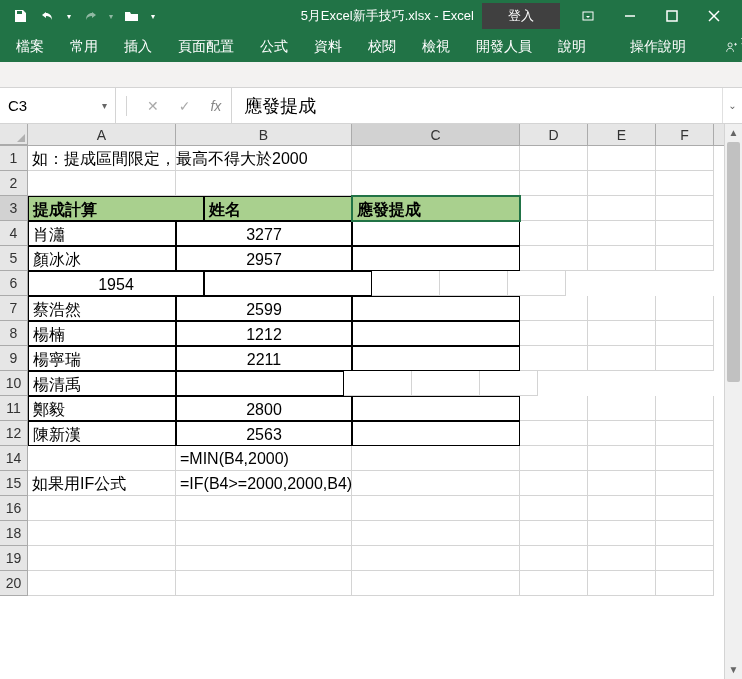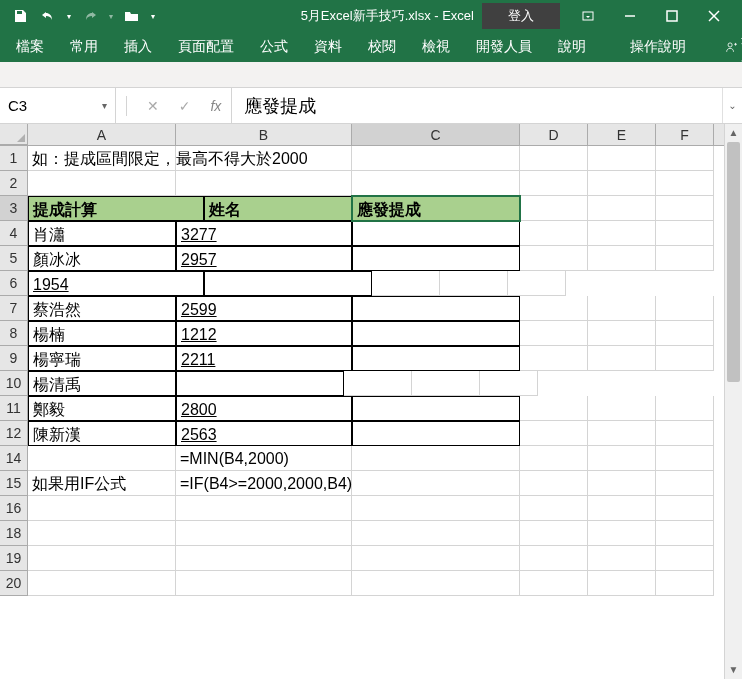--- a/index.html
+++ b/index.html
@@ -41,21 +41,21 @@
 .col-h { border-right: 1px solid #ababab; text-align: center; font-size: 14px; color: #333; line-height: 22px; background: #e6e6e6; }
 .col-h.sel { background: #d2d2d2; }
 .col-A { width: 148px; } .col-B { width: 176px; } .col-C { width: 168px; }
 .col-D { width: 68px; } .col-E { width: 68px; } .col-F { width: 58px; }
 
 .rows { }
 .row { display: flex; height: 25px; }
 .row-h { width: 28px; background: #e6e6e6; border-right: 1px solid #ababab; border-bottom: 1px solid #ababab; text-align: center; font-size: 14px; color: #333; line-height: 25px; }
 .row-h.sel { background: #d2d2d2; }
 .cell { border-right: 1px solid #d4d4d4; border-bottom: 1px solid #d4d4d4; padding: 0 4px; font-size: 16px; line-height: 25px; overflow: visible; white-space: nowrap; position: relative; }
-.cell.num { text-align: left; text-decoration: underline; }
+.cell.num { text-align: center; }
 .cell.hdr { background: #a9d08e; border: 1px solid #000; font-weight: bold; }
 .cell.bord { border: 1px solid #000; }
 .cell.active { outline: 2px solid #217346; outline-offset: -1px; z-index: 2; }
 
 .vscroll { width: 18px; background: #f0f0f0; border-left: 1px solid #d4d4d4; display: flex; flex-direction: column; }
 .vscroll .arrow { height: 18px; text-align: center; font-size: 10px; line-height: 18px; color: #666; cursor: pointer; }
 .vscroll .track { flex: 1; position: relative; }
 .vscroll .thumb { position: absolute; left: 2px; right: 2px; top: 0; height: 240px; background: #c1c1c1; border-radius: 2px; cursor: pointer; }
 </style>
 </head>

